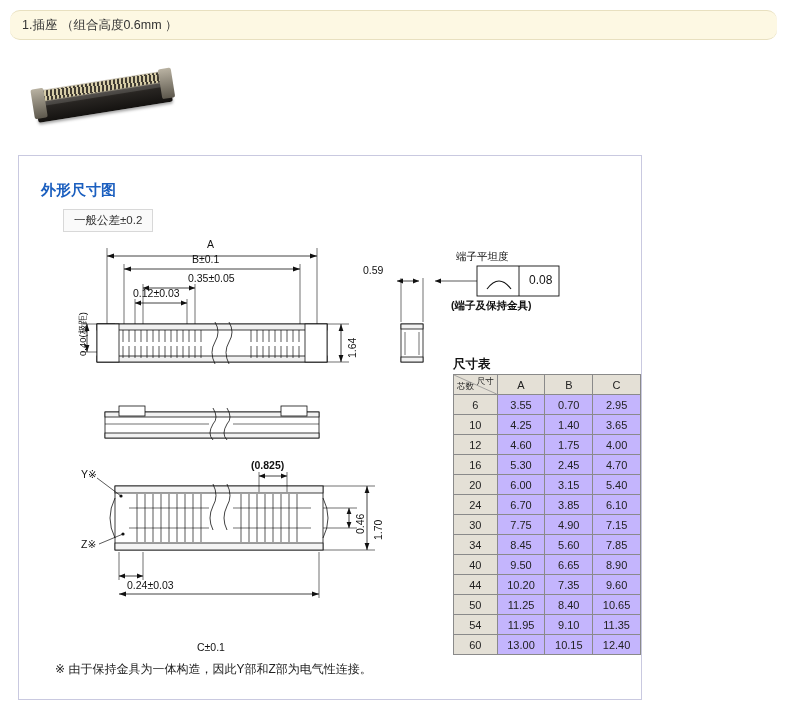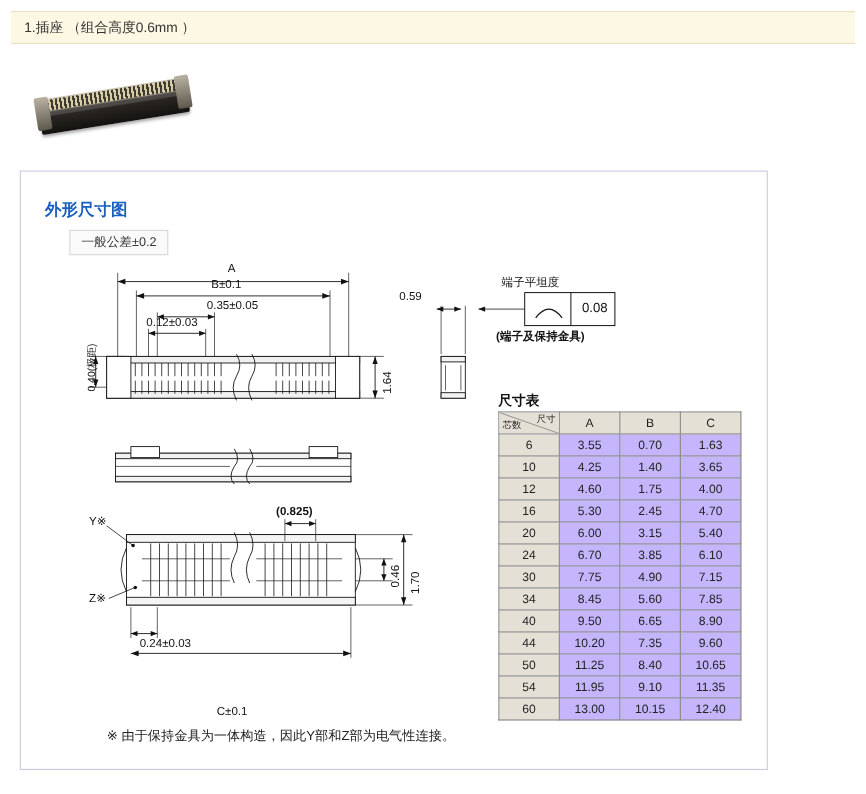--- a/index.html
+++ b/index.html
@@ -11,21 +11,21 @@
     position:relative;
     overflow:hidden;
   }
   
   .title-bar{
     position:absolute;left:10px;top:10px;width:767px;height:30px;
     background:#fdf8e3;
     border-top:1px solid #e8e0c0;
     border-bottom:1px solid #e8e0c0;
     box-sizing:border-box;
-    display:flex;align-items:center;
+    display:flex;align-items:center;border-radius:10px;
   }
   .title-bar .txt{padding-left:12px;font-size:12.5px;color:#333;}
 
   
   .photo-area{
     position:absolute;left:28px;top:60px;width:180px;height:80px;
   }
   .connector-photo{
     position:absolute;left:8px;top:12px;width:140px;height:58px;
     transform:rotate(-9deg);
@@ -53,21 +53,21 @@
   .cp-end-l,.cp-end-r{
     position:absolute;top:6px;width:13px;height:30px;
     background:linear-gradient(180deg,#b9b2a2,#5d584d);
     border-radius:2px;
   }
   .cp-end-l{left:-3px;}
   .cp-end-r{left:126px;}
 
   
   .panel{
-    position:absolute;left:18px;top:155px;width:680px;height:545px;
+    position:absolute;left:18px;top:155px;width:624px;height:545px;
     border:1px solid #c9c9e0;
     box-sizing:border-box;
     background:#fff;
   }
   .panel-title{
     position:absolute;left:22px;top:25px;
     font-size:15px;font-weight:bold;color:#1b5fbf;
   }
   .tol-box{
     position:absolute;left:44px;top:53px;
@@ -109,21 +109,21 @@
   table.dims td{background:#c4b5fd;}
   .corner-cell{position:relative;background:#e4e0d6;}
   .corner-cell .c-a{position:absolute;right:3px;top:1px;font-size:8.5px;}
   .corner-cell .c-b{position:absolute;left:3px;bottom:1px;font-size:8.5px;}
   .corner-cell .slash{
     position:absolute;left:0;top:0;width:100%;height:100%;
   }
 
   
   .footnote{
-    position:absolute;left:36px;top:505px;font-size:12px;color:#222;margin-left:42px;
+    position:absolute;left:36px;top:505px;font-size:12px;color:#222;
   }
 </style>
 </head>
 <body>
 
 <div class="title-bar">
   <span class="txt">1.插座 （组合高度0.6mm ）</span>
 </div>
 
 <div class="photo-area">
@@ -379,21 +379,21 @@
         <th>A</th>
         <th>B</th>
         <th>C</th>
       </tr>
     </thead>
     <tbody>
       <tr>
         <td class="rowhead">6</td>
         <td>3.55</td>
         <td>0.70</td>
-        <td>1.63</td>
+        <td>2.95</td>
       </tr>
       <tr>
         <td class="rowhead">10</td>
         <td>4.25</td>
         <td>1.40</td>
         <td>3.65</td>
       </tr>
       <tr>
         <td class="rowhead">12</td>
         <td>4.60</td>

